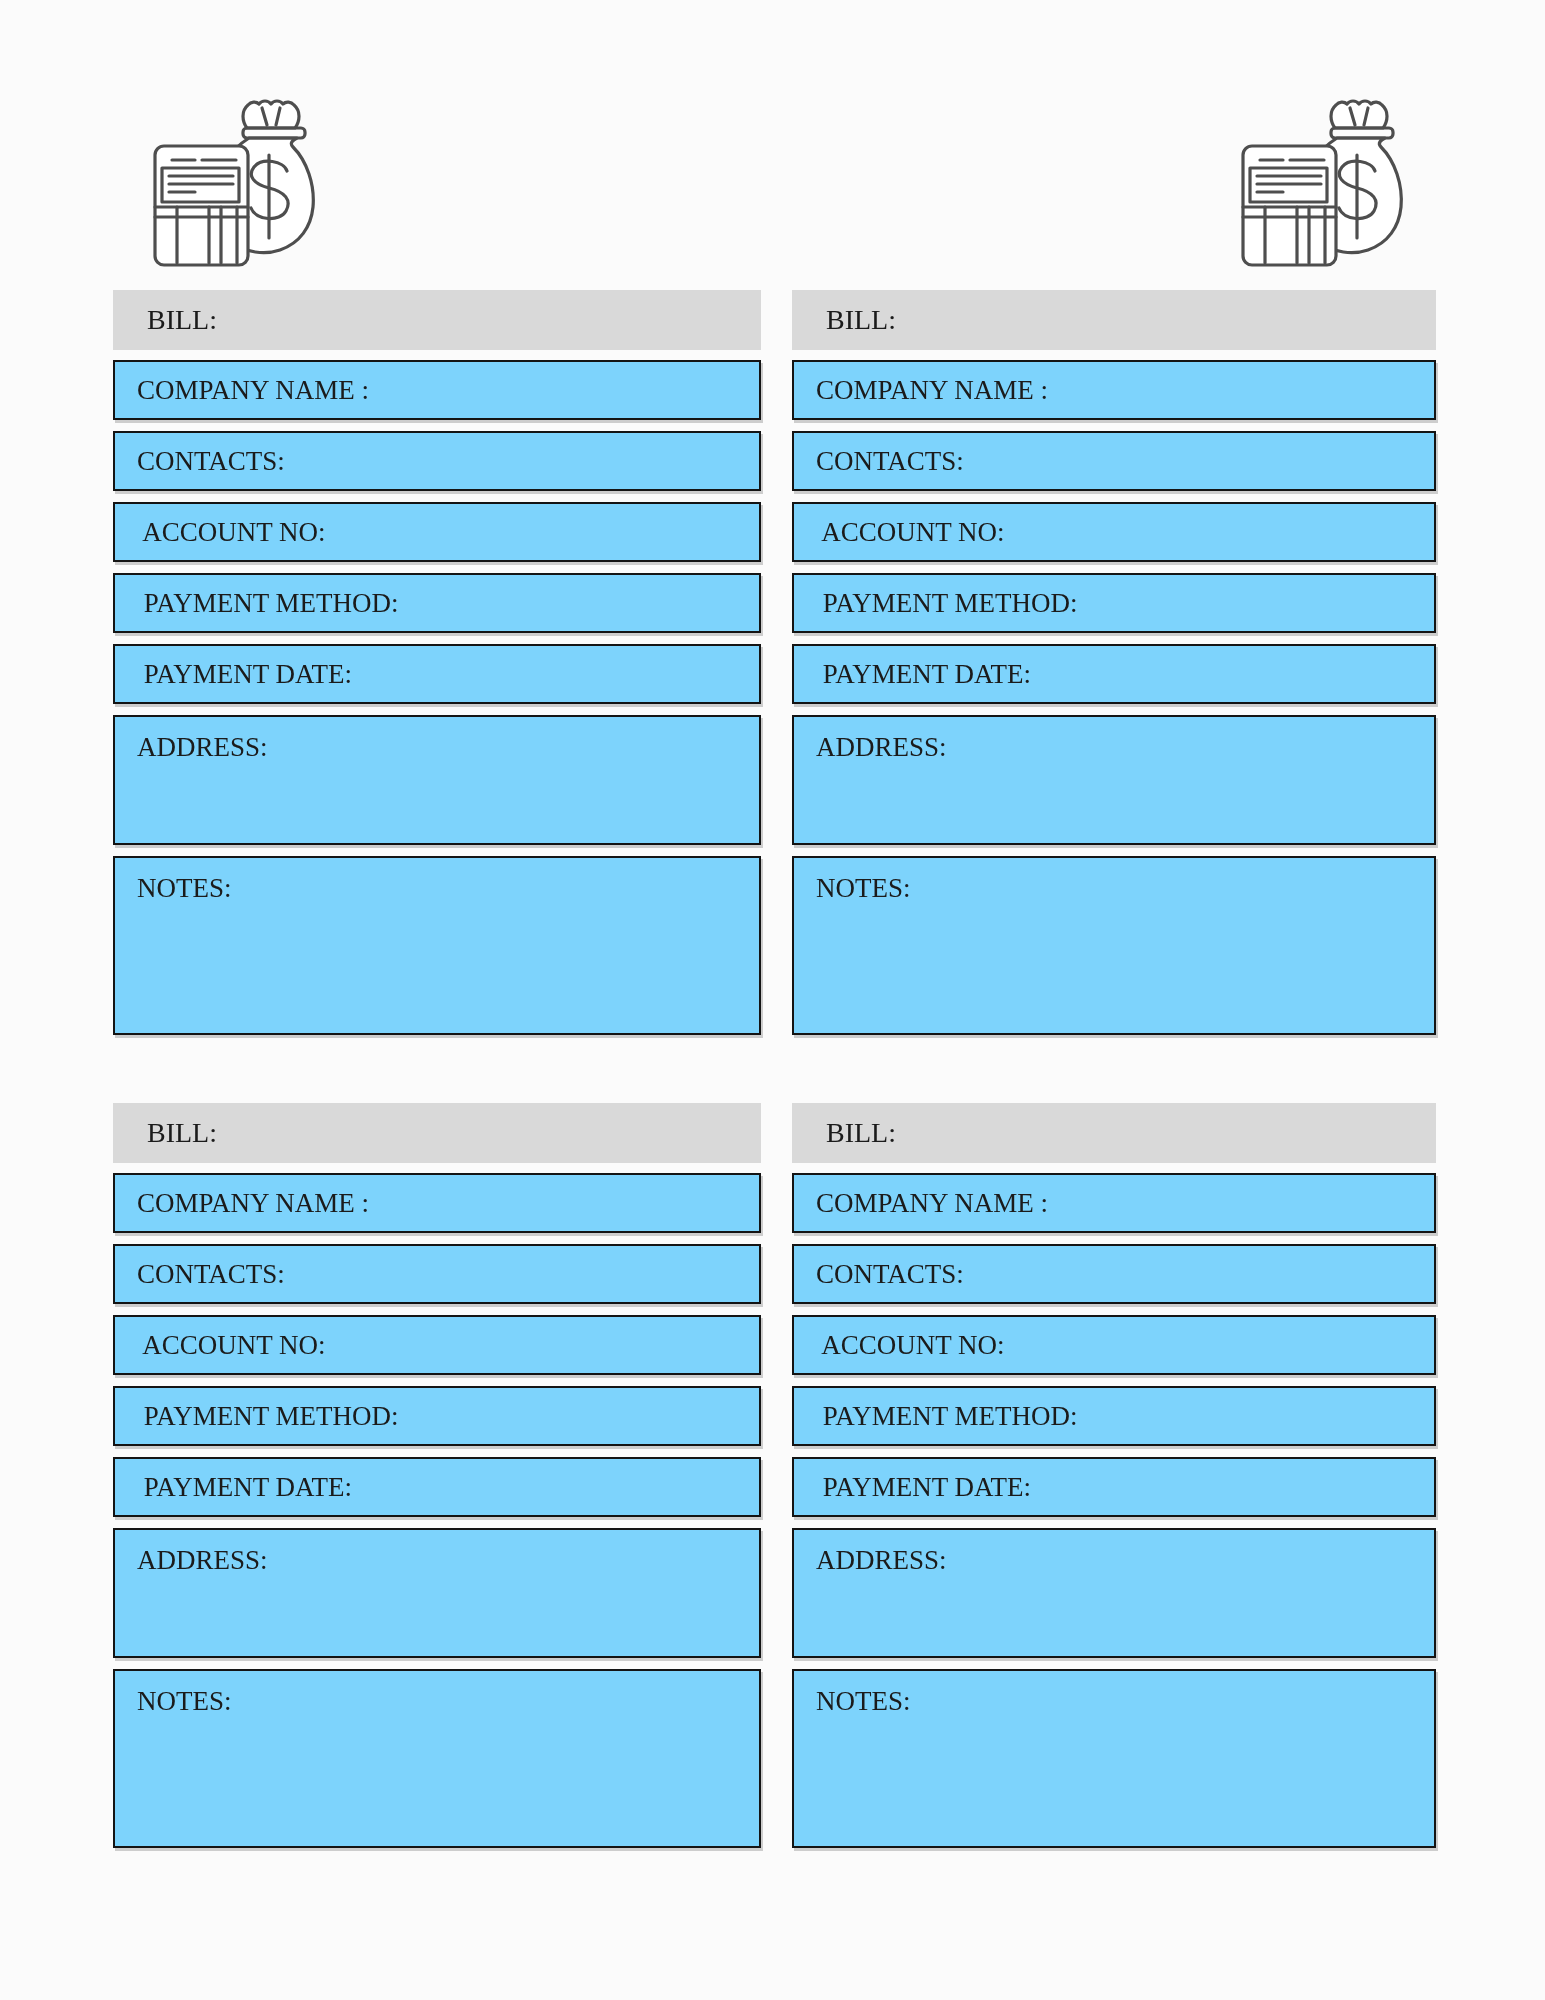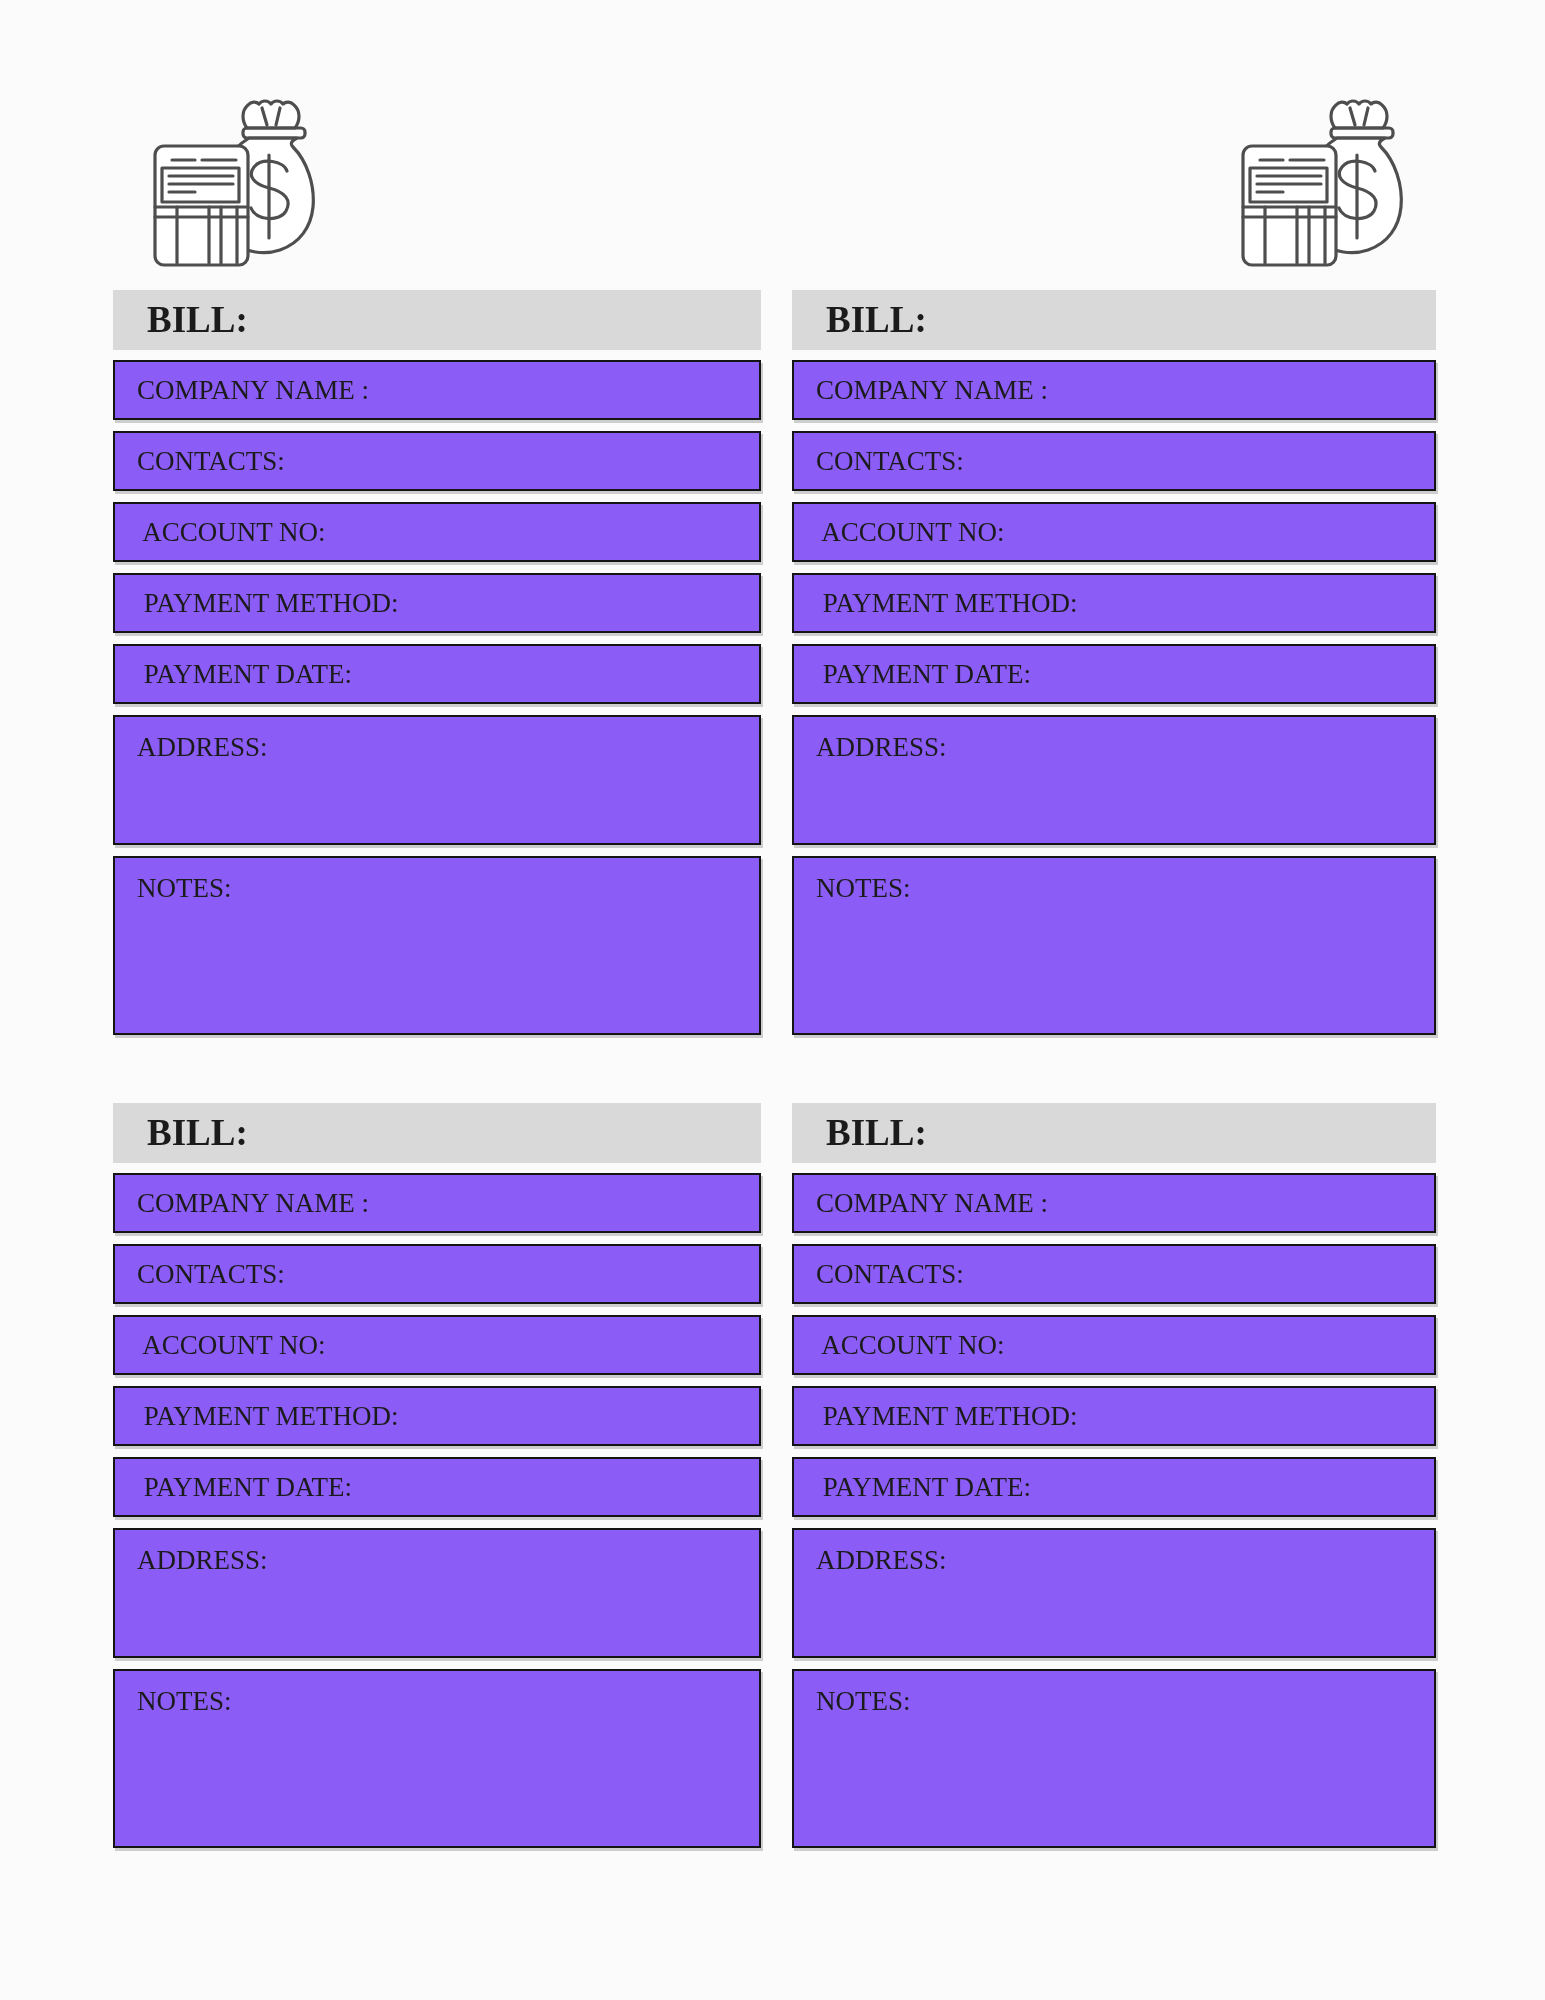--- a/index.html
+++ b/index.html
@@ -40,21 +40,21 @@
   .card.row-bottom{top:1103px;}
 
   .bill-bar{
     height:60px;
     background:#d9d9d9;
     display:flex;align-items:center;
     padding-left:34px;box-sizing:border-box;
     margin-bottom:10px;
   }
   .field{
-    background:#8b5cf6;
+    background:#7dd3fc;
     border:2px solid #141414;
     box-sizing:border-box;
     box-shadow:2px 3px 0 rgba(0,0,0,0.18);
     margin-bottom:11px;
   }
   .field.h60{
     height:60px;
     display:flex;align-items:center;
     padding-left:22px;
   }
@@ -65,21 +65,21 @@
   .field.xtall{
     height:179px;
     padding:15px 0 11px 22px;
   }
   .lbl{
     font-size:27px;
     line-height:30px;
     color:#1b1b1b;
     white-space:pre;
   }
-  .bill-bar .lbl{font-size:37px;font-weight:bold;}
+  .bill-bar .lbl{font-size:28px;}
 
   svg .ln{fill:none;stroke:#4e4e4e;stroke-width:3.2;stroke-linecap:round;stroke-linejoin:round;}
   svg .fillw{fill:#ffffff;}
 </style>
 </head>
 <body>
 
 <div class="sheet">
 
   <svg width="0" height="0" style="position:absolute">

